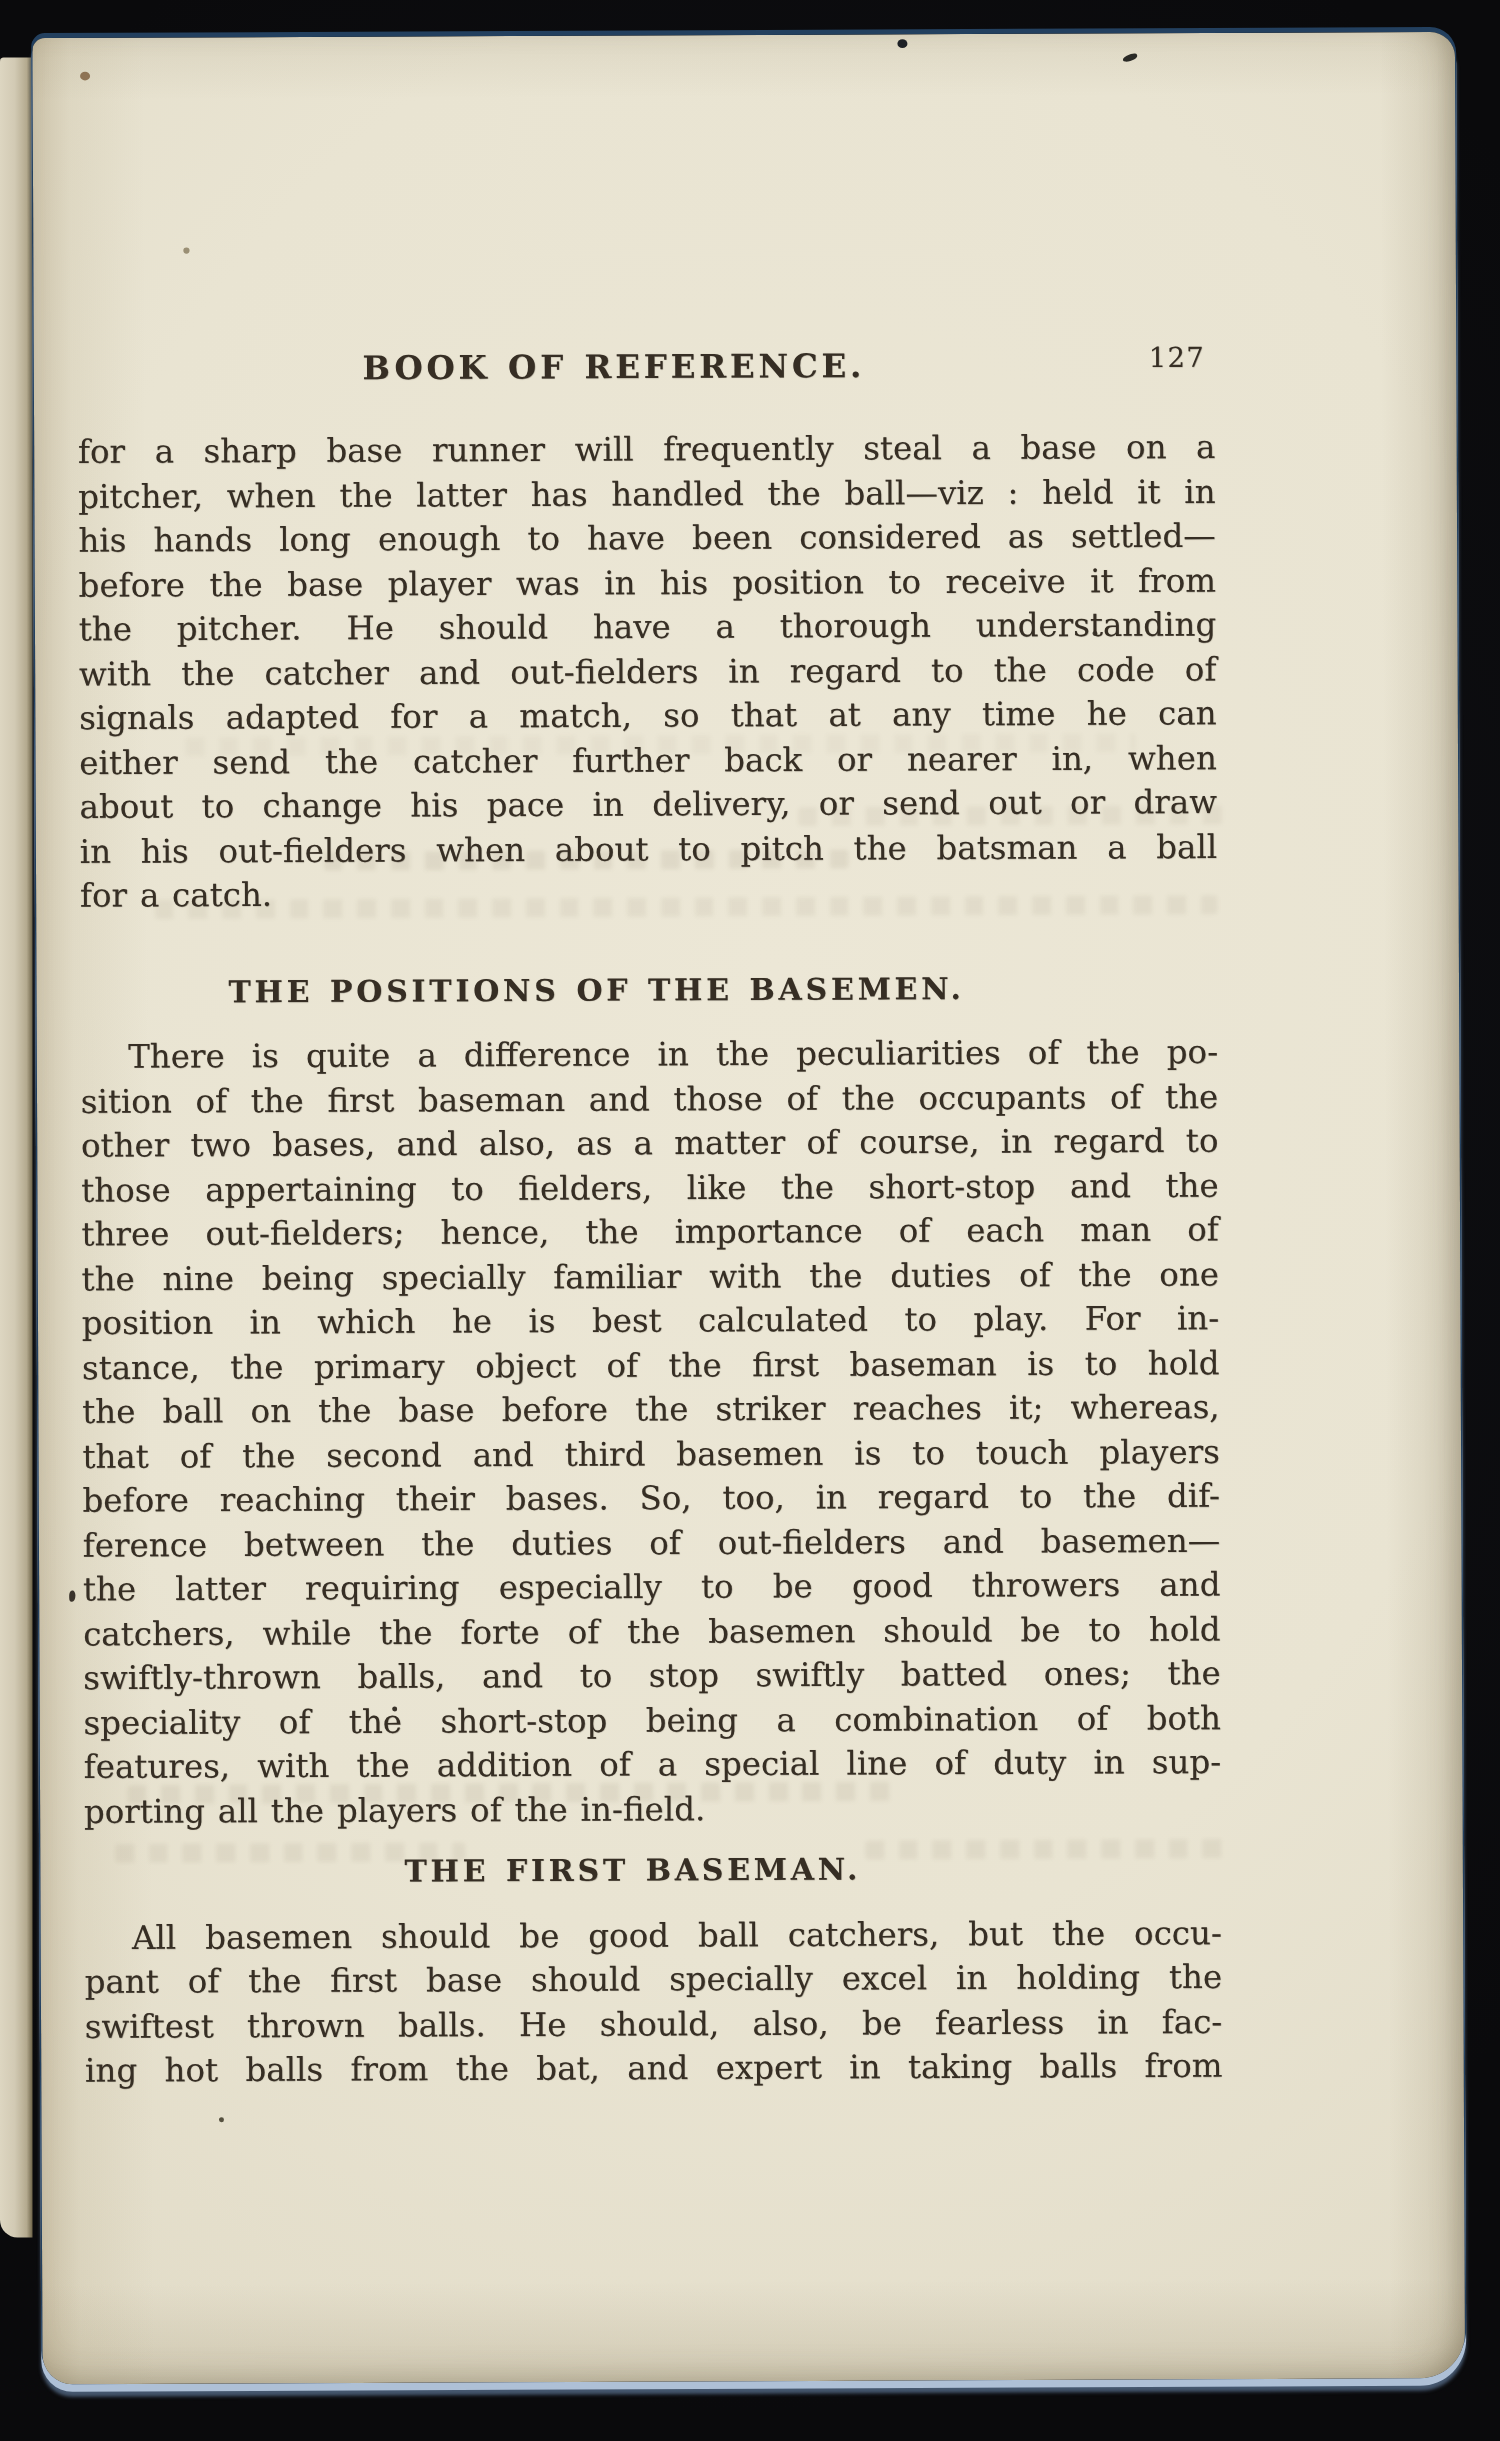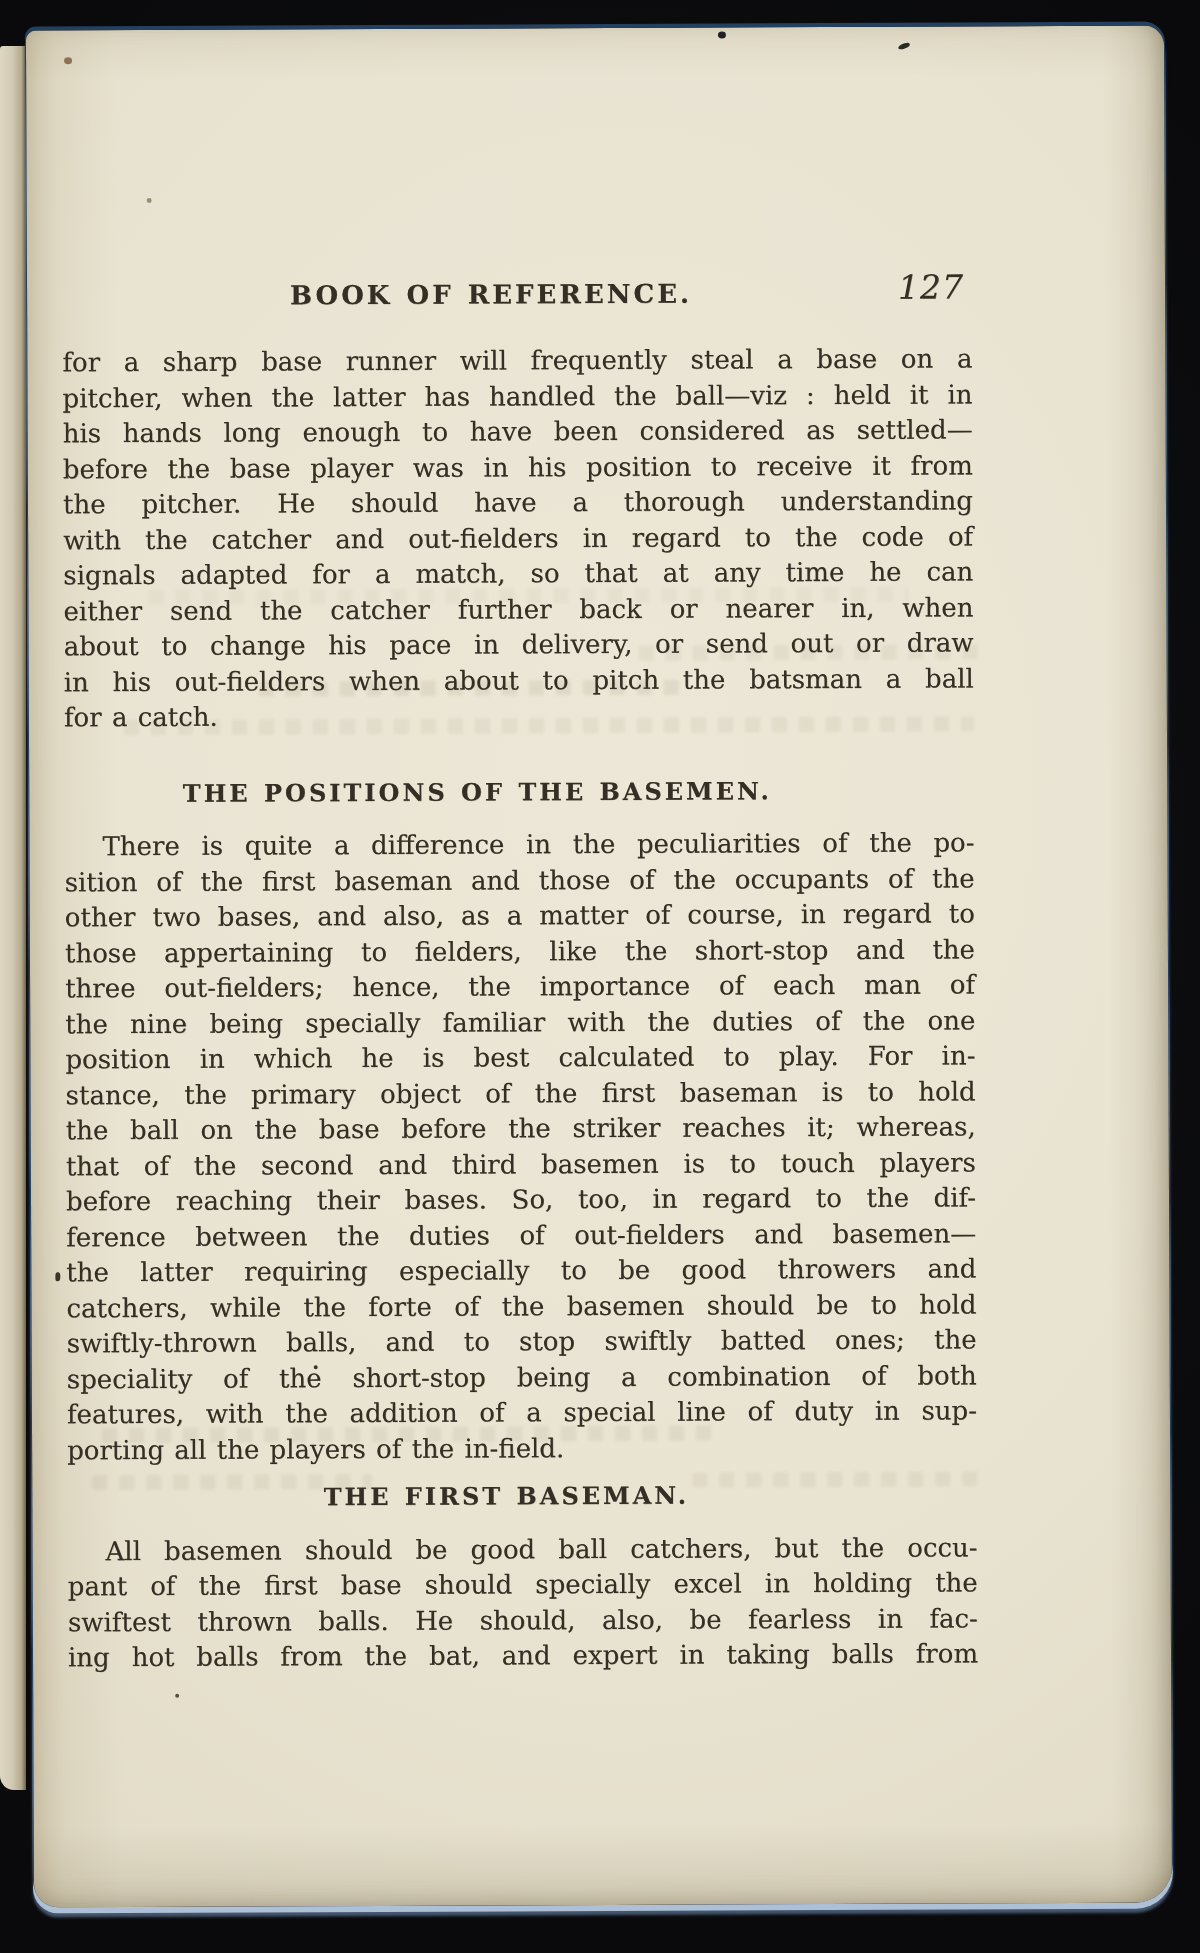--- a/index.html
+++ b/index.html
@@ -50,21 +50,21 @@
     text-shadow:0.3px 0.3px 0.6px rgba(54,46,36,.45);
   }
   .running-head-row{position:relative;height:32px;margin-bottom:34px;}
   .running-head{
     position:absolute;left:0;right:0;text-align:center;
     transform:translateX(-26px);
     font-size:26px;font-weight:bold;letter-spacing:3px;
   }
   .page-number{
     position:absolute;right:8px;top:-6px;
-    font-size:33px;letter-spacing:1px;font-style:italic;
+    font-size:22px;letter-spacing:1px;
   }
   .para{margin:0;}
   .line{text-align:justify;text-align-last:justify;white-space:nowrap;}
   .line.last{text-align-last:left;white-space:normal;}
   .line.indent{padding-left:38px;}
   .heading{
     text-align:center;font-weight:bold;
     font-size:24px;letter-spacing:3px;
     margin:40px 0 18px;
   }

